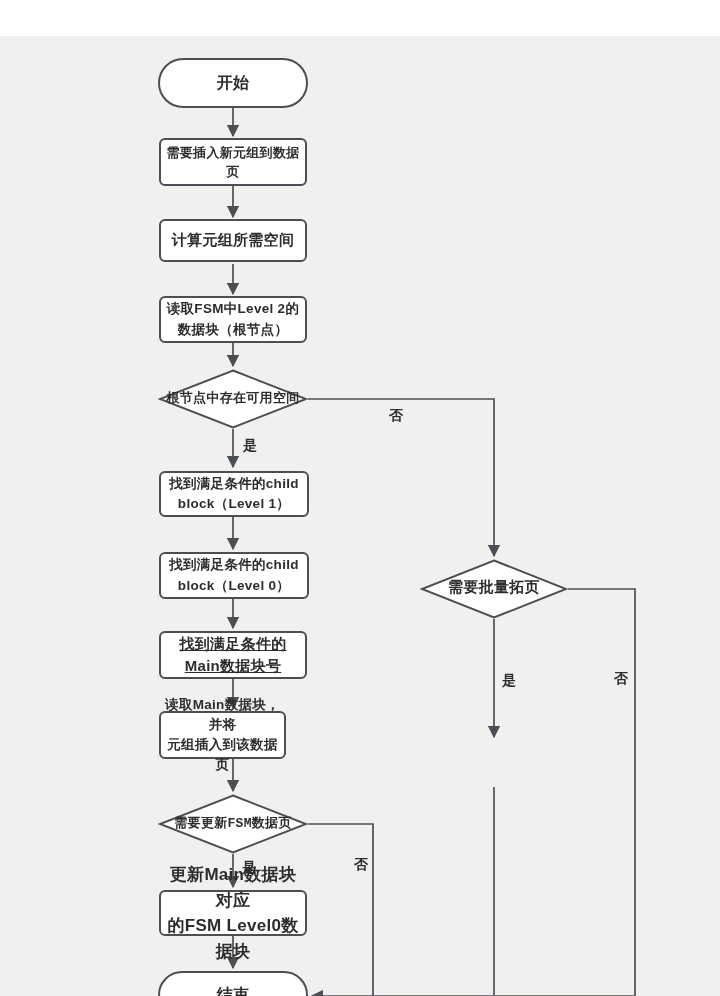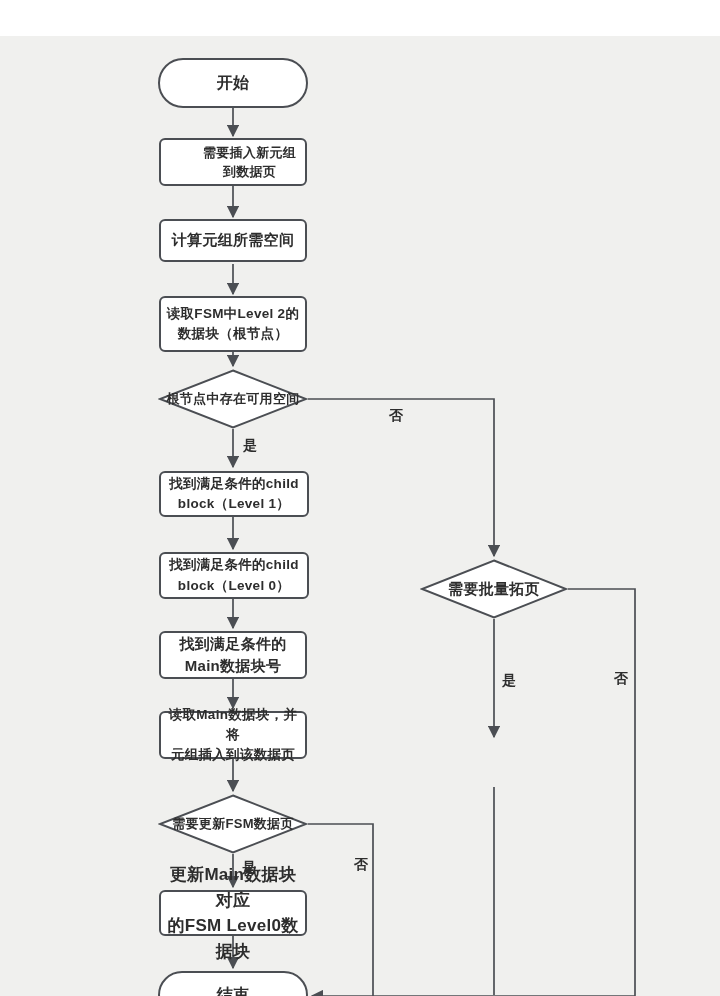--- a/index.html
+++ b/index.html
@@ -12,21 +12,21 @@
   .edges { position:absolute; left:0; top:0; width:720px; height:996px; }
   .node {
     position:absolute; box-sizing:border-box;
     background:#ffffff; border:2px solid #4b4e53; border-radius:6px;
     display:flex; align-items:center; justify-content:center;
     text-align:center; color:#2d2d2d; font-weight:600;
     line-height:1.5; white-space:pre-line; letter-spacing:0.3px;
     padding:2px 3px;
   }
   .pill { border-radius:25px; }
-  .diamond { background:transparent; border:none; padding:0; }
+  .diamond { background:transparent; border:none; padding:0;font-family:Liberation Mono, monospace; }
   .diamond svg { position:absolute; left:0; top:0; width:100%; height:100%; }
   .diamond .dlabel { position:relative; z-index:1; white-space:nowrap; }
   .edge-label {
     position:absolute; transform:translate(-50%,-50%);
     font-size:14px; font-weight:600; color:#2d2d2d;
   }
   .bottom-strip {
     position:absolute; left:0; bottom:0; width:720px; height:11px;
     background:#fafafa;
   }
@@ -59,29 +59,29 @@
       <path d="M568,553 H635 V960 H312" marker-end="url(#arrow)"></path>
       <path d="M308,788 H373 V960"></path>
       <path d="M494,751 V959"></path>
     </g>
   </svg>
 
   <div class="node pill" style="left:158px; top:22px; width:150px; height:50px; font-size:16px;">
     <span>开始</span>
   </div>
 
-  <div class="node" style="left:159px; top:102px; width:148px; height:48px; font-size:13px;padding-left:36px;">
+  <div class="node" style="left:159px; top:102px; width:148px; height:48px; font-size:13px;">
     <span>需要插入新元组到数据页</span>
   </div>
 
   <div class="node" style="left:159px; top:183px; width:148px; height:43px; font-size:15px;">
     <span>计算元组所需空间</span>
   </div>
 
-  <div class="node" style="left:159px; top:260px; width:148px; height:56px; font-size:13.5px;">
+  <div class="node" style="left:159px; top:260px; width:148px; height:47px; font-size:13.5px;">
     <span>读取FSM中Level 2的
 数据块（根节点）</span>
   </div>
 
   <div class="node diamond" style="left:158px; top:333px; width:150px; height:60px; font-size:13px;">
     <svg viewBox="0 0 150 60" preserveAspectRatio="none">
       <polygon points="75,1.5 148,30 75,58.5 2,30" fill="#ffffff" stroke="#4b4e53" stroke-width="2"></polygon>
     </svg>
     <span class="dlabel">根节点中存在可用空间</span>
   </div>
@@ -89,26 +89,26 @@
   <div class="node" style="left:159px; top:435px; width:150px; height:46px; font-size:13.5px;">
     <span>找到满足条件的child
 block（Level 1）</span>
   </div>
 
   <div class="node" style="left:159px; top:516px; width:150px; height:47px; font-size:13.5px;">
     <span>找到满足条件的child
 block（Level 0）</span>
   </div>
 
-  <div class="node" style="left:159px; top:595px; width:148px; height:48px; font-size:15px;">
+  <div class="node" style="left:159px; top:595px; width:148px; height:48px; font-size:15px;text-decoration:underline;">
     <span>找到满足条件的
 Main数据块号</span>
   </div>
 
-  <div class="node" style="left:159px; top:675px; width:148px; height:48px; font-size:13.5px;">
+  <div class="node" style="left:159px; top:675px; width:127px; height:48px; font-size:13.5px;">
     <span>读取Main数据块，并将
 元组插入到该数据页</span>
   </div>
 
   <div class="node diamond" style="left:158px; top:758px; width:150px; height:60px; font-size:13px;">
     <svg viewBox="0 0 150 60" preserveAspectRatio="none">
       <polygon points="75,1.5 148,30 75,58.5 2,30" fill="#ffffff" stroke="#4b4e53" stroke-width="2"></polygon>
     </svg>
     <span class="dlabel">需要更新FSM数据页</span>
   </div>

